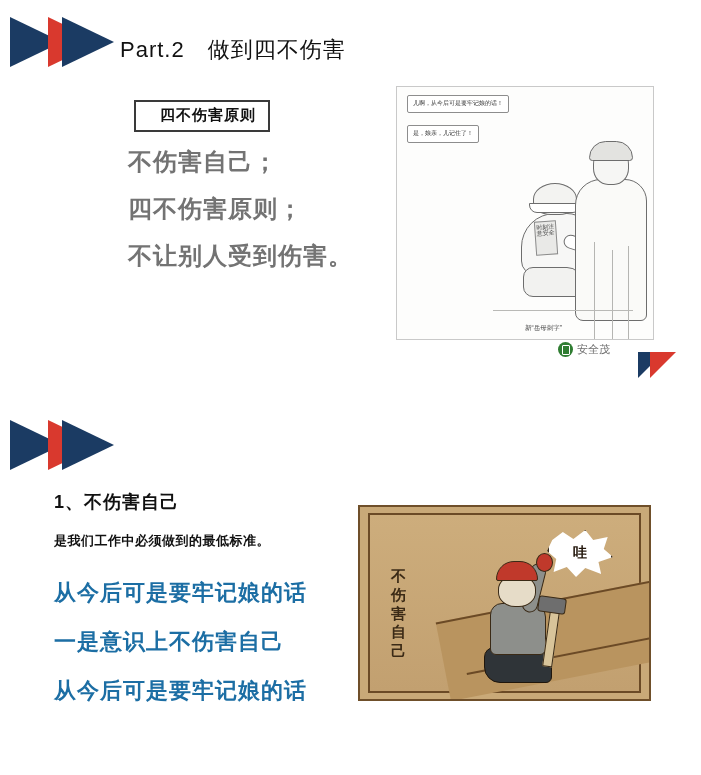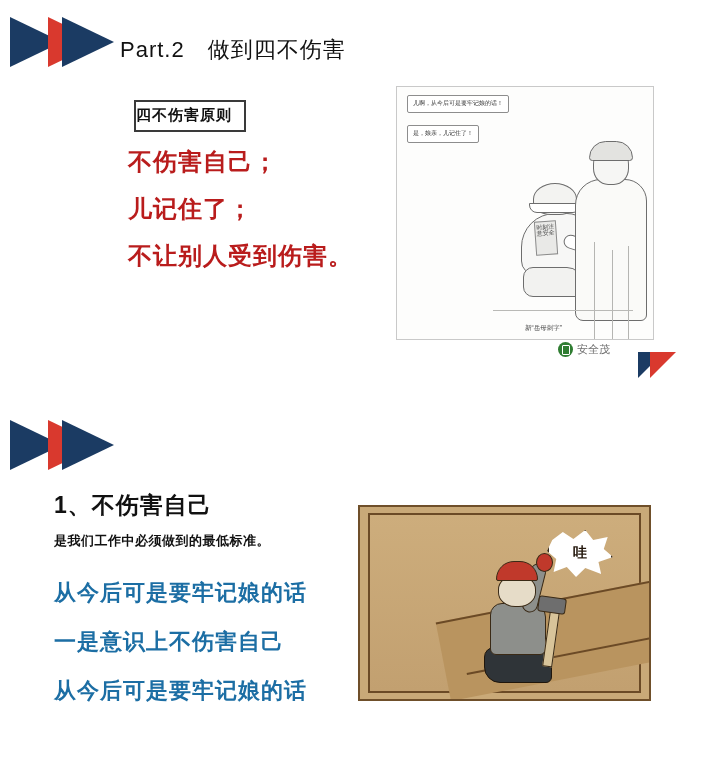--- a/index.html
+++ b/index.html
@@ -66,38 +66,38 @@
     color: #111111;
     white-space: nowrap;
     margin-top: 8px;
   }
 
   .principle-badge {
     position: absolute;
     left: 134px;
     top: 100px;
     border: 2px solid #3a3a3a;
-    padding: 4px 12px 5px 0;
+    padding: 4px 12px 5px 24px;
     font-size: 15px;
     font-weight: bold;
     color: #111111;
     background: #ffffff;
     letter-spacing: 1px;
   }
 
   .principle-list {
     position: absolute;
     left: 128px;
     top: 138px;
     width: 260px;
   }
   .principle-list .line {
     font-size: 24px;
     font-weight: bold;
-    color: #b91c1c;
+    color: #737373;
     line-height: 47px;
     letter-spacing: 1px;
     white-space: nowrap;
   }
 
   
   .cartoon1 {
     position: absolute;
     left: 396px;
     top: 86px;
@@ -254,21 +254,21 @@
     bottom: 28px;
     width: 140px;
     border-bottom: 1.2px solid #b9b9b6;
   }
 
   
   .sec-title {
     position: absolute;
     left: 54px;
     top: 100px;
-    font-size: 23px;
+    font-size: 18px;
     font-weight: bold;
     color: #111111;
     letter-spacing: 1px;
     white-space: nowrap;
   }
   .sec-sub {
     position: absolute;
     left: 54px;
     top: 142px;
     font-size: 13px;
@@ -515,21 +515,21 @@
     <span class="tri red"></span>
     <span class="tri navy2"></span>
   </div>
 
   <div class="part-title">Part.2　做到四不伤害</div>
 
   <div class="principle-badge">四不伤害原则</div>
 
   <div class="principle-list">
     <div class="line">不伤害自己；</div>
-    <div class="line">儿记住了；</div>
+    <div class="line">四不伤害原则；</div>
     <div class="line">不让别人受到伤害。</div>
   </div>
 
   <div class="cartoon1">
     <div class="bubble" id="bubble-a">儿啊，从今后可是要牢记娘的话！</div>
     <div class="bubble" id="bubble-b">是，娘亲，儿记住了！</div>
 
     <div class="figA">
       <div class="body"></div>
       <div class="leg"></div>
@@ -578,20 +578,21 @@
     <div class="bline">从今后可是要牢记娘的话</div>
     <div class="bline">一是意识上不伤害自己</div>
     <div class="bline">从今后可是要牢记娘的话</div>
   </div>
 
   <div class="cartoon2">
     <div class="c2-inner">
       <div class="c2-slope"></div>
       <div class="c2-slope2"></div>
 
+      <div class="c2-vertical-text">不伤害自己</div>
 
       <div class="c2-burst">
         <span>哇</span>
       </div>
 
       <div class="c2-person">
         <div class="legs"></div>
         <div class="torso"></div>
         <div class="armup"></div>
         <div class="head"></div>

